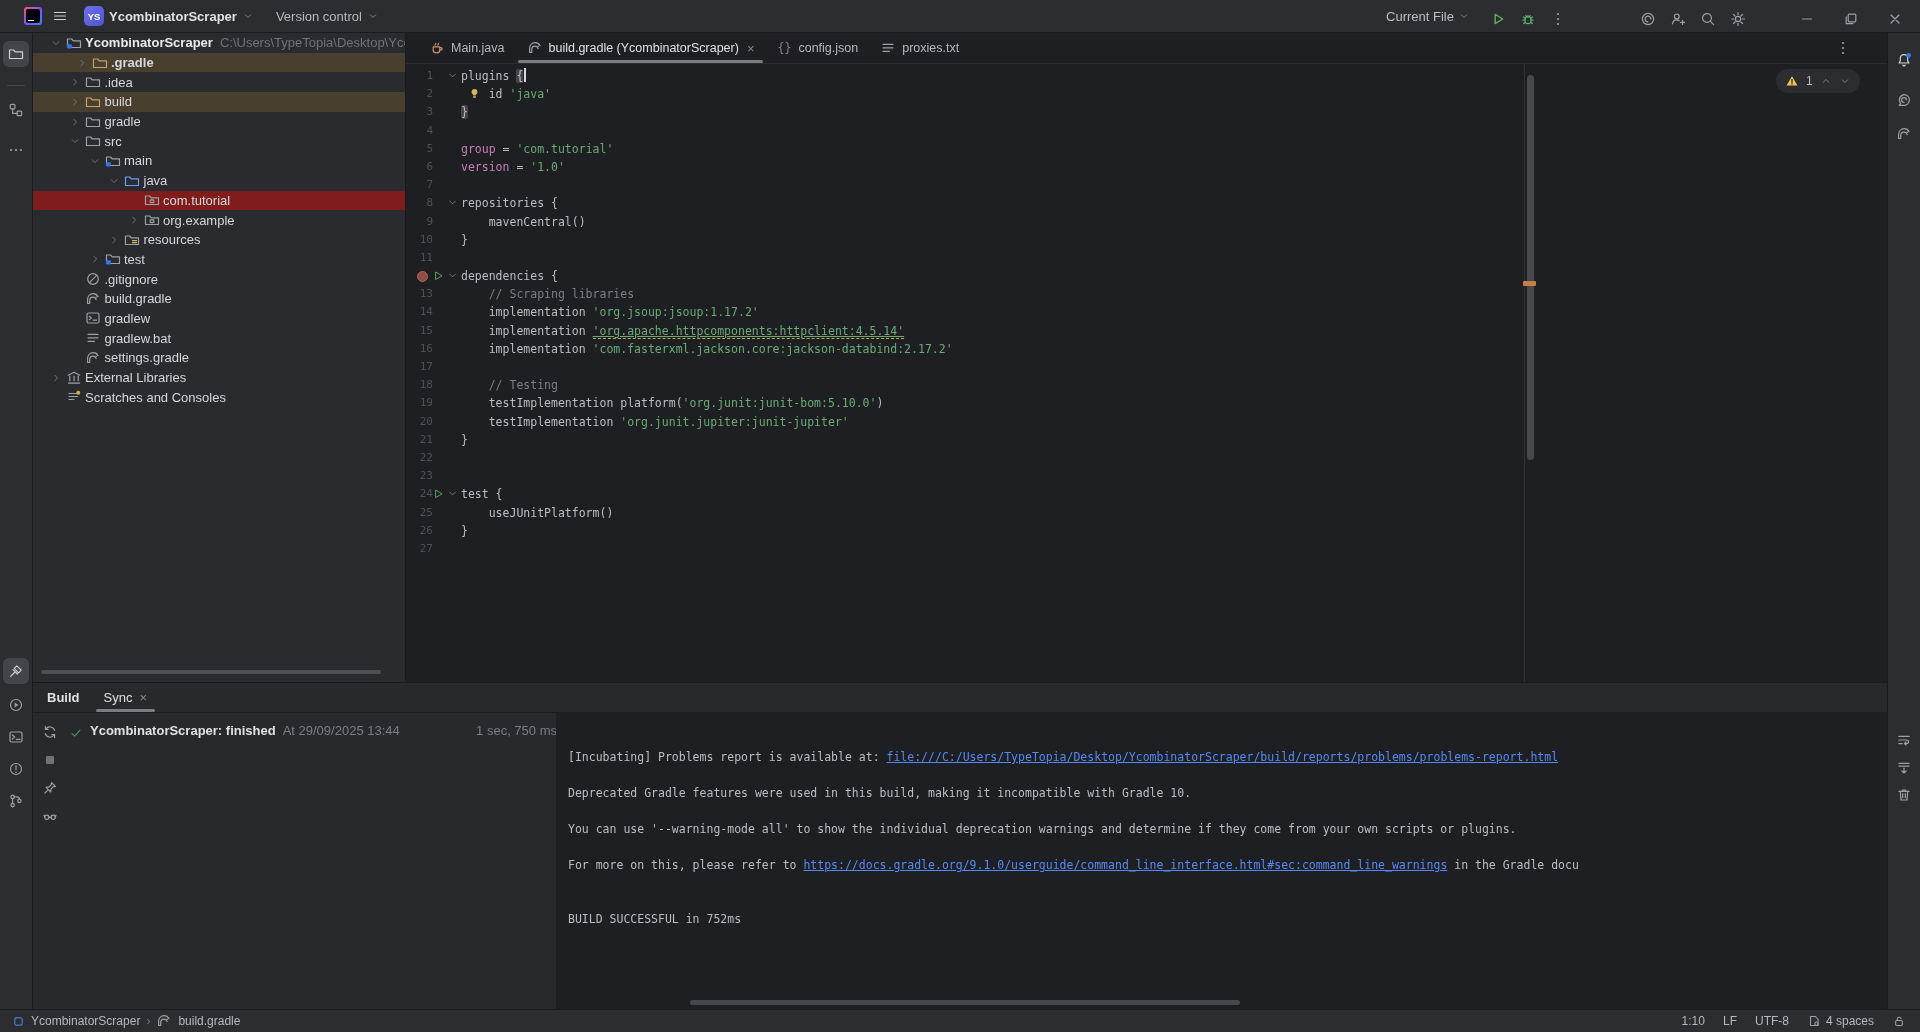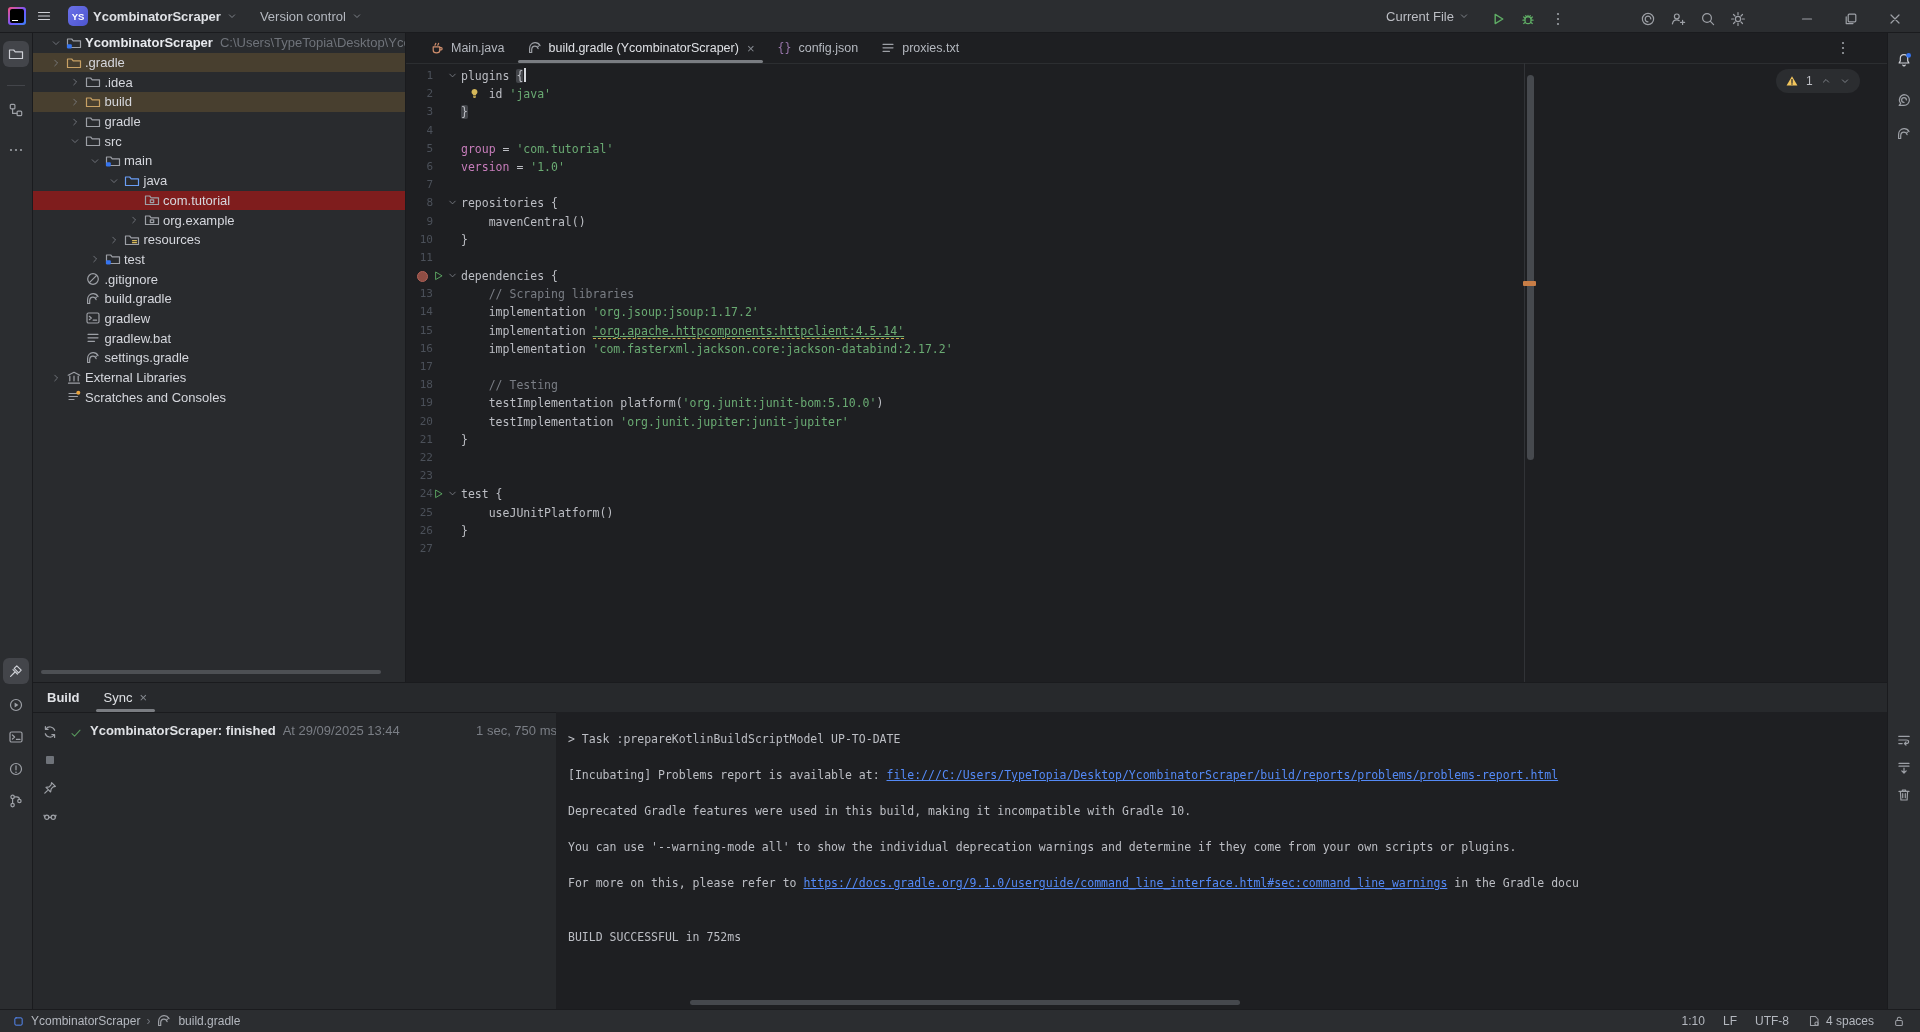--- a/index.html
+++ b/index.html
@@ -2,21 +2,21 @@
 <html><head>
 <meta charset="utf-8">
 <style>
   html,body{margin:0;padding:0;background:#1e1f22;}
   body{width:1920px;height:1032px;position:relative;overflow:hidden;
        font-family:"Liberation Sans","DejaVu Sans",sans-serif;color:#bcbec4;font-size:13px;}
   .ic{display:inline-flex;align-items:center;justify-content:center;flex:none;}
   
   .titlebar{position:absolute;top:0;left:0;right:0;height:32px;background:#2b2d30;
             border-bottom:1px solid #1a1b1e;display:flex;align-items:center;z-index:5;}
-  .tb-left{display:flex;align-items:center;gap:10px;margin-left:8px;}
+  .tb-left{display:flex;align-items:center;gap:10px;margin-left:24px;}
   .ide-logo{width:18px;height:18px;border-radius:3px;background:linear-gradient(135deg,#f9537f,#7256ff 55%,#3b82f6);
             position:relative;}
   .ide-logo::after{content:"";position:absolute;inset:2px;background:#000;border-radius:2px;}
   .ide-logo::before{content:"";position:absolute;left:4px;bottom:4px;width:6px;height:1.5px;background:#fff;z-index:2;}
   .tb-btn{display:flex;align-items:center;gap:5px;padding:3px 6px;border-radius:6px;cursor:default;}
   .avatar{width:20px;height:20px;border-radius:5px;background:linear-gradient(135deg,#6b71e8,#4d55cf);
           color:#fff;font-size:9.5px;font-weight:bold;display:flex;align-items:center;justify-content:center;}
   .tb-proj{color:#dfe1e5;font-weight:600;font-size:13px;}
   .tb-vcs{color:#b4b8bf;}
   .tb-right{margin-left:auto;display:flex;align-items:flex-end;gap:14px;margin-right:10px;}
@@ -333,21 +333,21 @@
         </span>
         <span class="ticon">
           <svg width="16" height="16" viewBox="0 0 16 16" fill="none" stroke="#9da0a6" stroke-width="1.2" stroke-linecap="round" stroke-linejoin="round">
             <path d="M1.5 12.5V4h4.2l1.5 1.8h7.3v6.7z"></path>
             <rect x="1" y="9.2" width="4.8" height="4.2" rx="1" fill="#3574f0" stroke="none"></rect>
           </svg>
         </span>
         <span class="lbl bold">YcombinatorScraper</span>
         <span class="path">C:\Users\TypeTopia\Desktop\Ycombina</span>
       </div>
-      <div class="trow hl-brown" style="padding-left: 14px;">
+      <div class="trow hl-brown" style="padding-left: 40px; font-weight: bold;">
         <span class="arr">
           <svg width="10" height="10" viewBox="0 0 16 16" fill="none" stroke="#868a91" stroke-width="1.2" stroke-linecap="round" stroke-linejoin="round">
             <path d="M6 3.5 10.5 8 6 12.5"></path>
           </svg>
         </span>
         <span class="ticon">
           <svg width="16" height="16" viewBox="0 0 16 16" fill="none" stroke="#c8a164" stroke-width="1.2" stroke-linecap="round" stroke-linejoin="round">
             <path d="M1.5 12.5V4h4.2l1.5 1.8h7.3v6.7z"></path>
           </svg>
         </span>
@@ -868,21 +868,20 @@
         <svg width="14" height="14" viewBox="0 0 16 16" fill="none" stroke="#57965c" stroke-width="1.2" stroke-linecap="round" stroke-linejoin="round">
           <path d="M3.4 8.6l3 3 6.2-6.8"></path>
         </svg>
       </span>
     <span class="st-title">YcombinatorScraper: finished</span>
     <span class="st-time">At 29/09/2025 13:44</span>
     <span class="st-dur">1 sec, 750 ms</span>
   </div>
   <div class="console" id="console">
     <span class="con-hscroll"></span>
-  <div class="cr">&gt; Task :prepareKotlinBuildScriptModel UP-TO-DATE</div>
       <div class="cr"></div>
       <div class="cr">[Incubating] Problems report is available at: <a>file:///C:/Users/TypeTopia/Desktop/YcombinatorScraper/build/reports/problems/problems-report.html</a></div>
       <div class="cr"></div>
       <div class="cr">Deprecated Gradle features were used in this build, making it incompatible with Gradle 10.</div>
       <div class="cr"></div>
       <div class="cr">You can use '--warning-mode all' to show the individual deprecation warnings and determine if they come from your own scripts or plugins.</div>
       <div class="cr"></div>
       <div class="cr">For more on this, please refer to <a>https://docs.gradle.org/9.1.0/userguide/command_line_interface.html#sec:command_line_warnings</a> in the Gradle docu</div>
       <div class="cr"></div>
       <div class="cr"></div>

